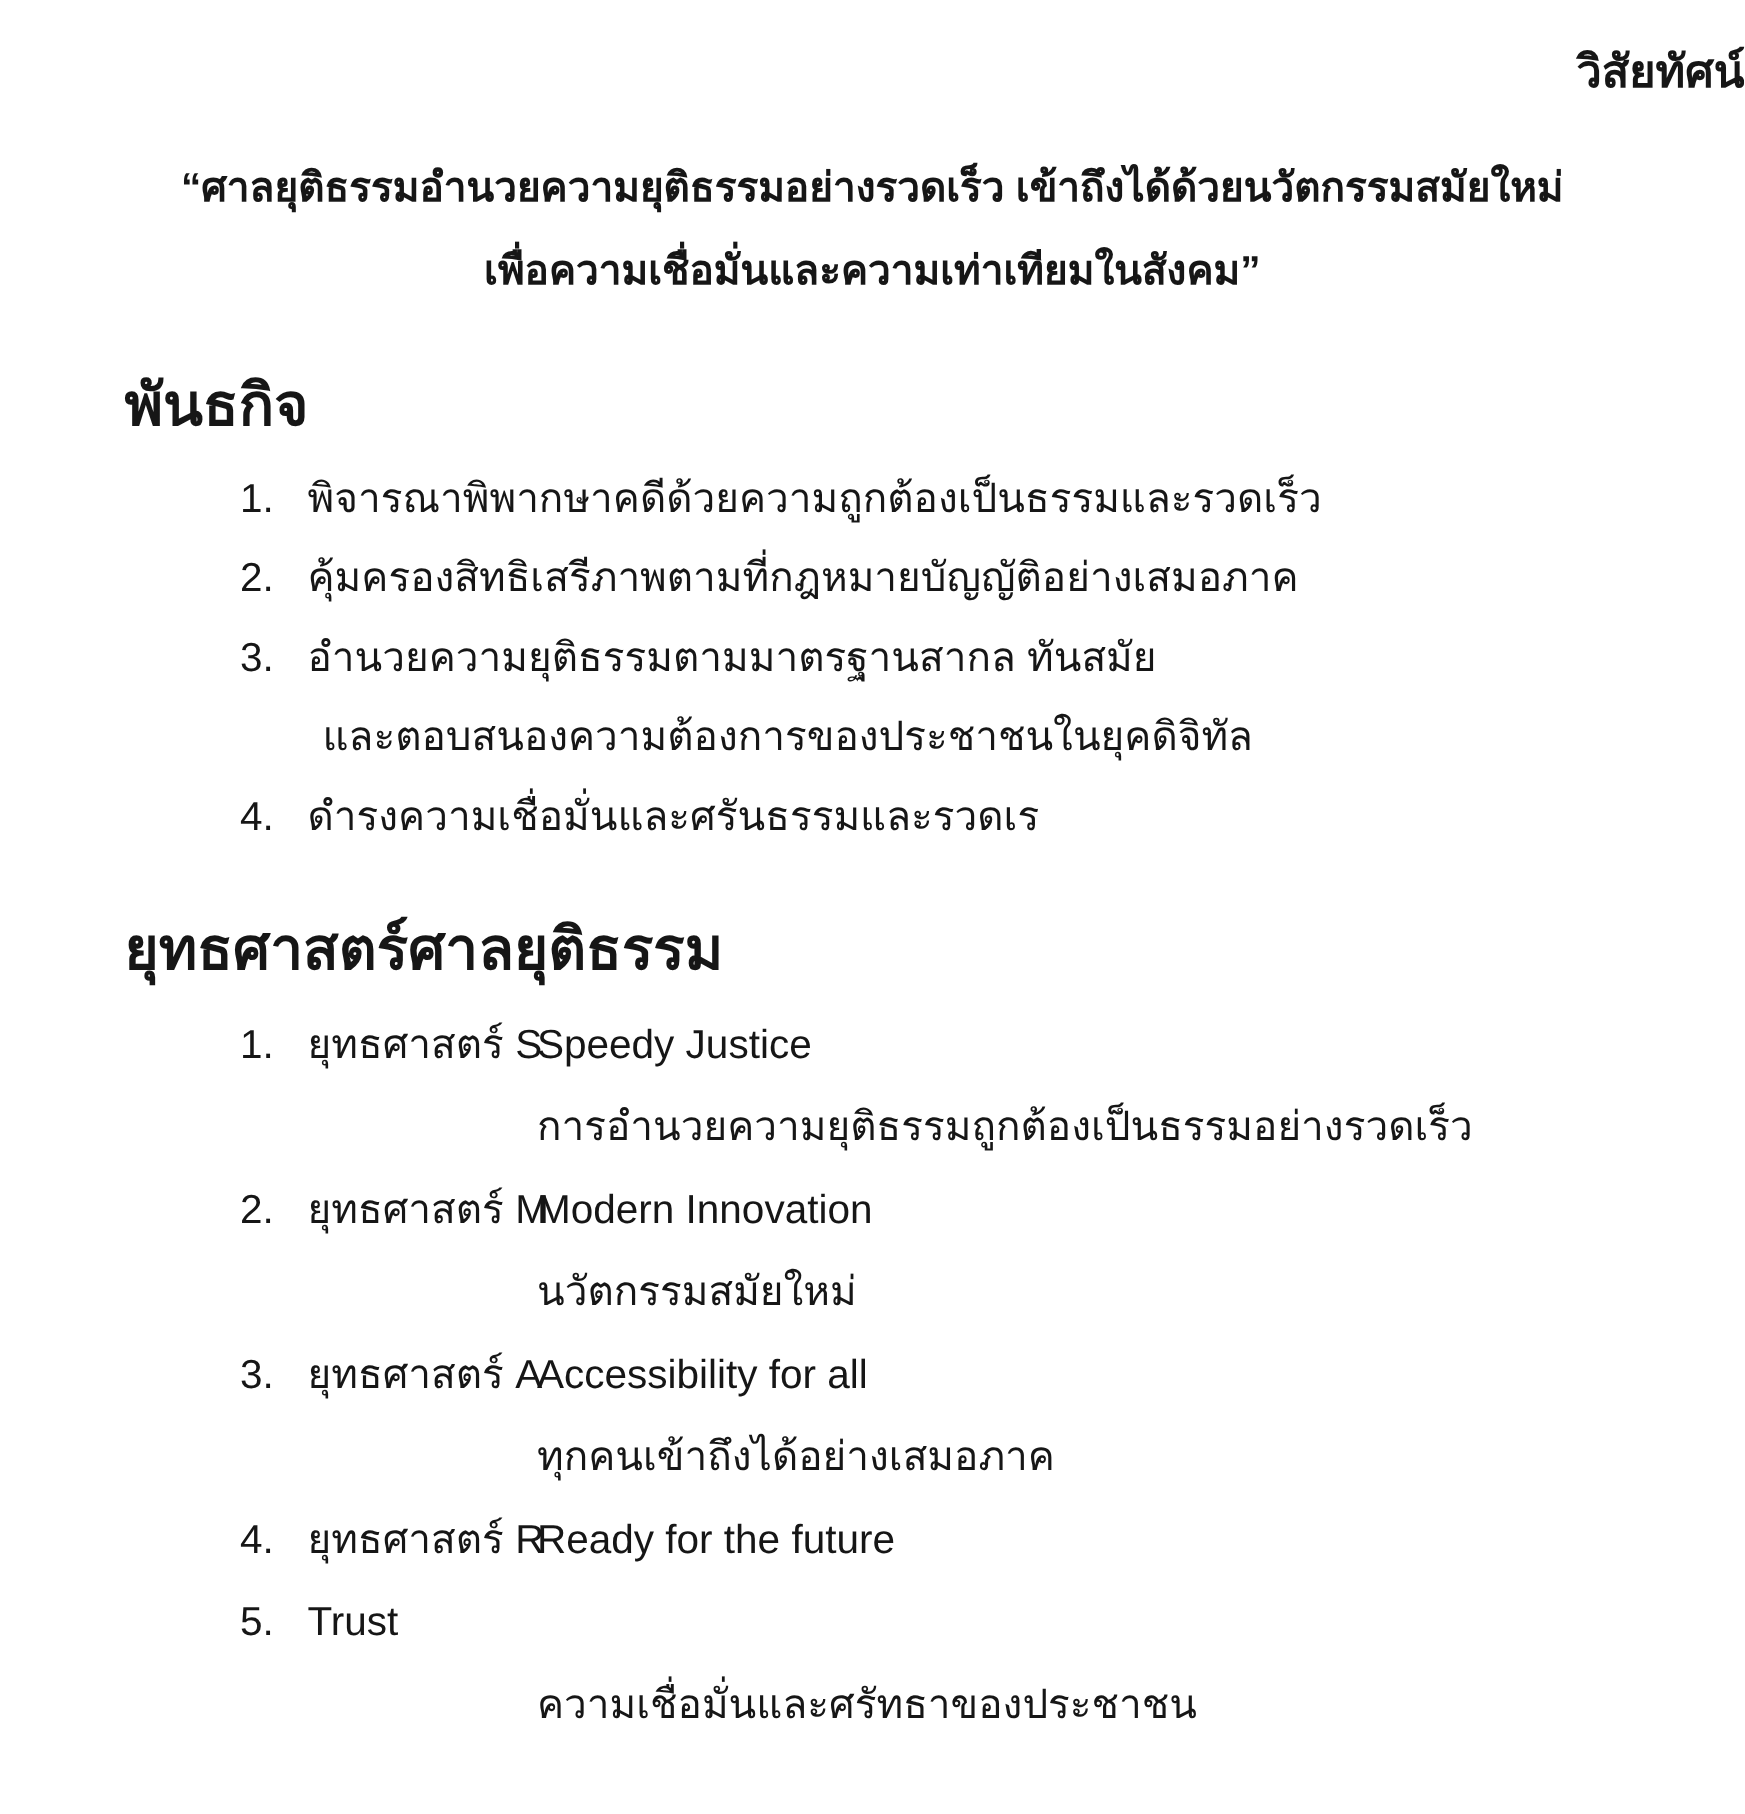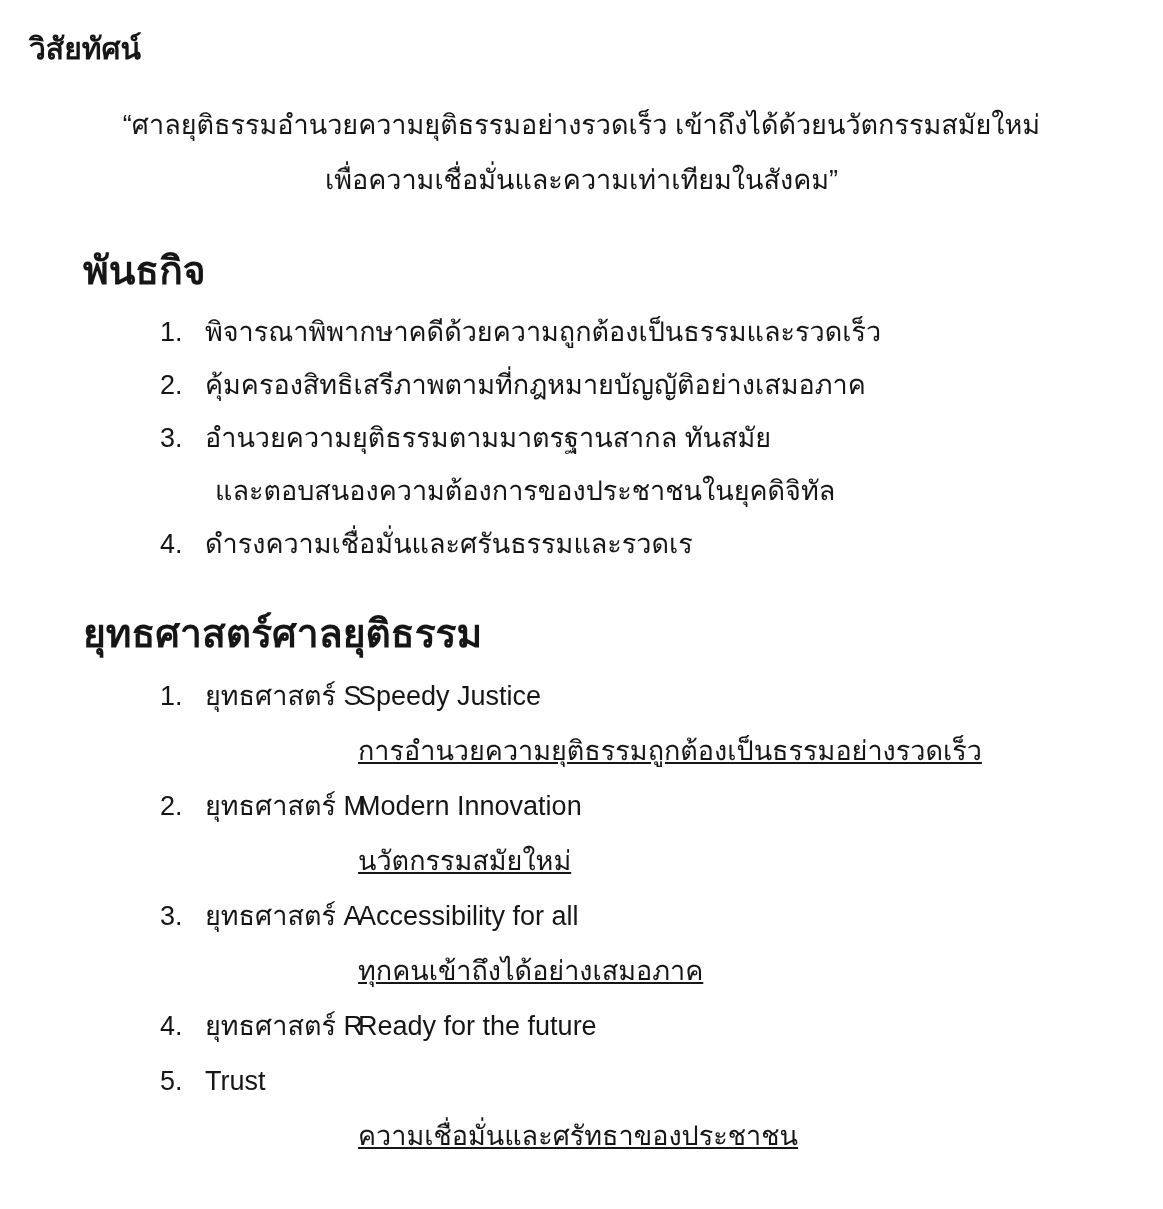--- a/index.html
+++ b/index.html
@@ -13,31 +13,30 @@
     height: 1209px;
     margin: 0 auto;
     background: #ffffff;
     color: #161616;
     font-family: "Liberation Sans", "DejaVu Sans", sans-serif;
     overflow: hidden;
     box-sizing: border-box;
   }
   .doc-title {
     padding-top: 26px;
-    text-align: left;
+    text-align: right;
     font-size: 30px;
     font-weight: 700;
     line-height: 46px;
-    margin-left: 29px;
   }
   .vision-quote {
     margin-top: 26px;
     text-align: center;
     font-size: 27px;
-    font-weight: 400;
+    font-weight: 700;
     line-height: 55px;
   }
   .section-heading {
     margin: 40px 0 0 83px;
     font-size: 39px;
     font-weight: 700;
     line-height: 46px;
   }
   .list {
     margin-top: 12px;
@@ -63,21 +62,20 @@
   }
   .s-label-box {
     width: 153px;
     flex: 0 0 153px;
     white-space: nowrap;
   }
   .s-name { white-space: nowrap; }
   .s-desc-row {
     margin-left: 358px;
     line-height: 55px;
-    text-decoration: underline;
   }
 </style>
 </head>
 <body>
 
 <div class="page">
 
   <div class="doc-title">วิสัยทัศน์</div>
 
   <div class="vision-quote">

